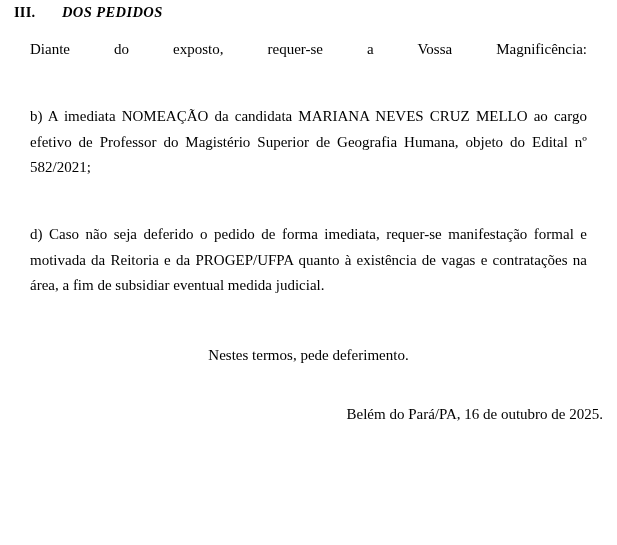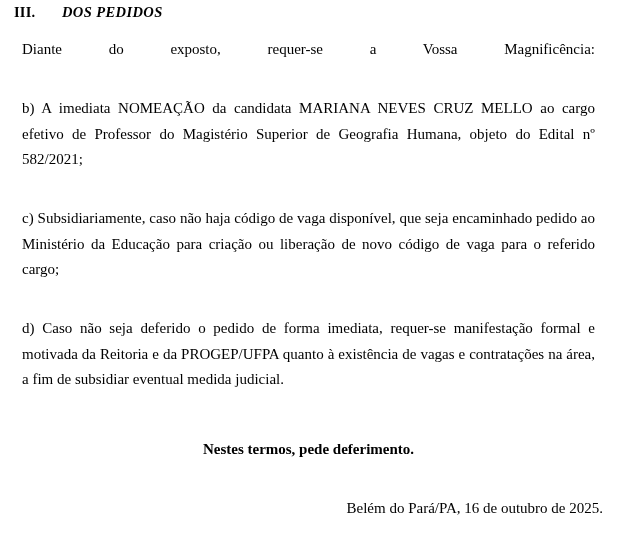--- a/index.html
+++ b/index.html
@@ -38,37 +38,36 @@
     letter-spacing: 0.4px;
     font-style: italic;
   }
   .body-block {
     font-size: 15px;
     line-height: 25.5px;
     text-align: justify;
     text-justify: inter-word;
   }
   .para {
-    margin: 8px;
+    margin: 16px;
     text-align: justify;
     text-justify: inter-word;
   }
   
   .para.stretch-last::after {
     content: "";
     display: inline-block;
     width: 100%;
     height: 0;
   }
   .closing {
     margin-top: 44px;
     text-align: center;
     font-size: 15px;
     line-height: 25px;
-    font-weight: bold;
   }
   .place-date {
     margin-top: 34px;
     text-align: right;
     font-size: 15px;
     line-height: 25px;
   }
 </style>
 </head>
 <body>
@@ -76,21 +75,20 @@
 <div class="page">
 
   <div class="heading">
     <span class="num">III.</span>
     <span class="title">DOS PEDIDOS</span>
   </div>
 
   <div class="body-block">
     <p class="para stretch-last">Diante do exposto, requer-se a Vossa Magnificência:</p>
     <p class="para stretch-last">b) A imediata NOMEAÇÃO da candidata MARIANA NEVES CRUZ MELLO ao cargo efetivo de Professor do Magistério Superior de Geografia Humana, objeto do Edital nº 582/2021;</p>
-    <p class="para stretch-last">c) Subsidiariamente, caso não haja código de vaga disponível, que seja encaminhado pedido ao Ministério da Educação para criação ou liberação de novo código de vaga para o referido cargo;</p>
     <p class="para">d) Caso não seja deferido o pedido de forma imediata, requer-se manifestação formal e motivada da Reitoria e da PROGEP/UFPA quanto à existência de vagas e contratações na área, a fim de subsidiar eventual medida judicial.</p>
   </div>
 
   <div class="closing">Nestes termos, pede deferimento.</div>
 
   <div class="place-date">Belém do Pará/PA, 16 de outubro de 2025.</div>
 
 </div>
 
 </body></html>

